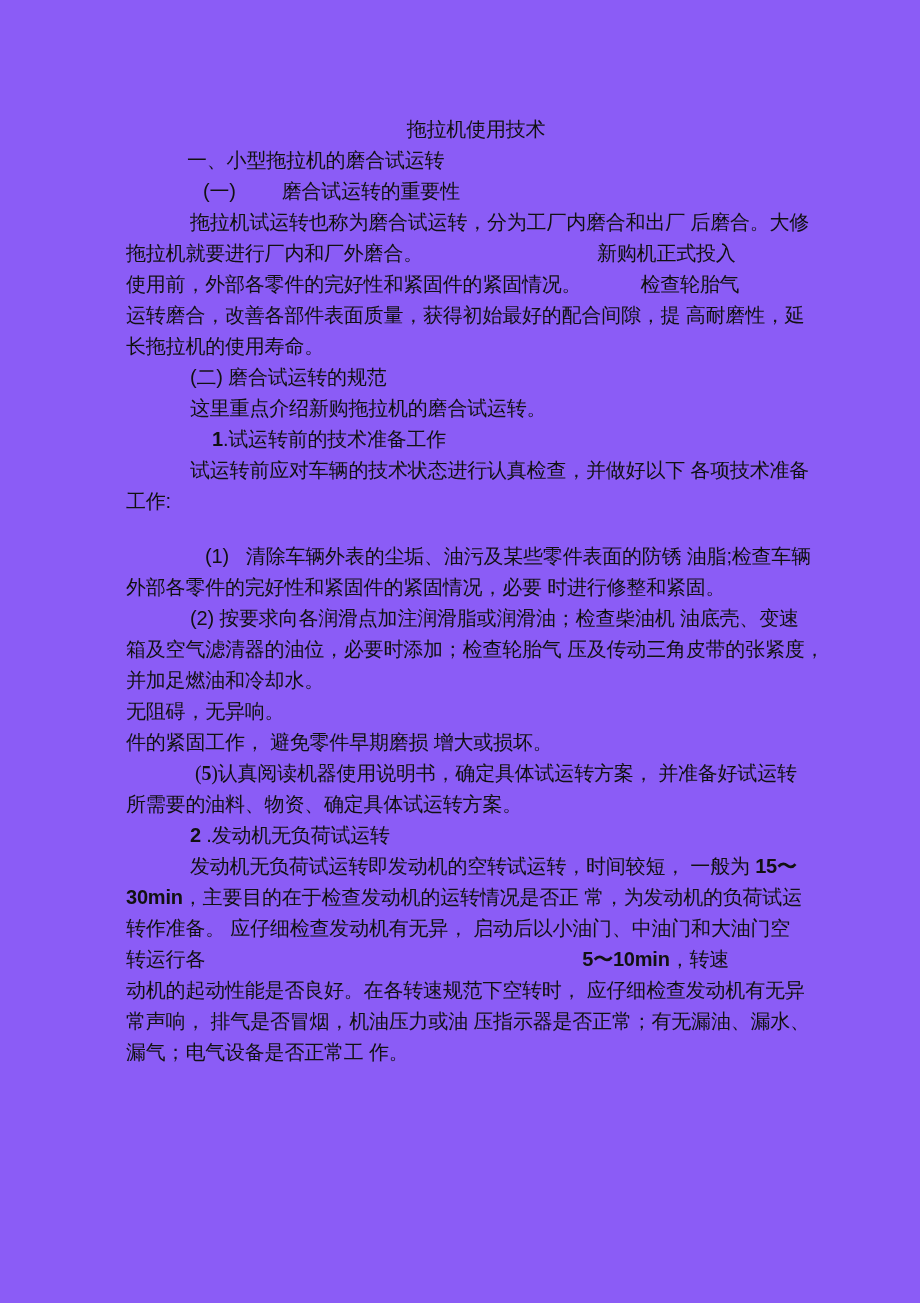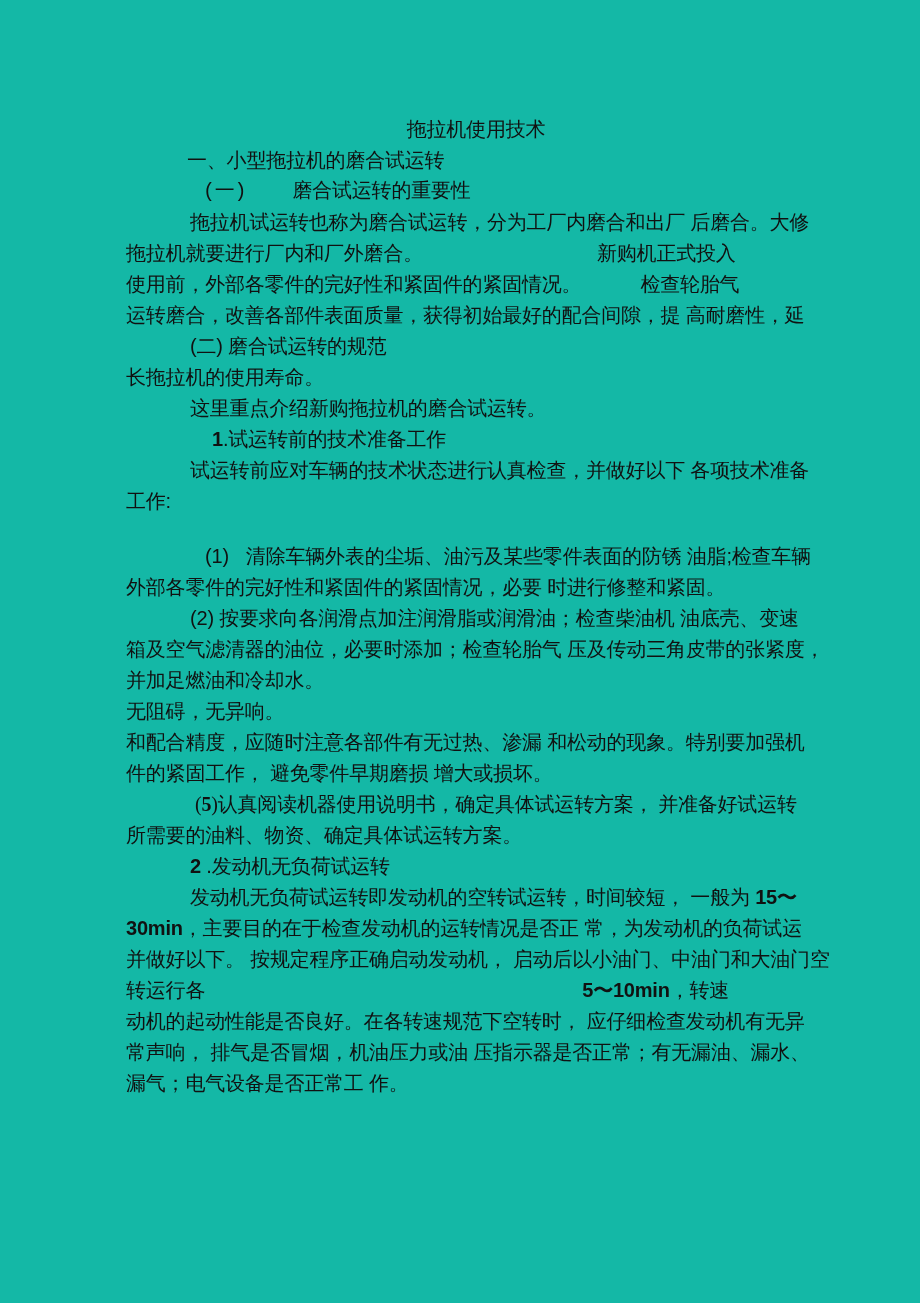--- a/index.html
+++ b/index.html
@@ -4,21 +4,21 @@
 <style>
   html, body {
     margin: 0;
     padding: 0;
     background: #ffffff;
   }
   .page {
     position: relative;
     width: 920px;
     height: 1303px;
-    background: #14b8a6;
+    background: #8b5cf6;
     overflow: hidden;
     font-family: "Liberation Sans", "DejaVu Sans", sans-serif;
     color: #111111;
   }
   .doc {
     position: absolute;
     left: 126px;
     top: 114px;
     width: 700px;
   }
@@ -33,43 +33,42 @@
   .seg.bold { font-weight: bold; }
   .gapseg { display: inline-block; height: 1px; }
 </style>
 </head>
 <body>
 
 <div class="page">
   <div class="doc">
       <div class="line" style="text-align: center;"><span class="seg">拖拉机使用技术</span></div>
       <div class="line" style="padding-left: 61px;"><span class="seg">一、小型拖拉机的磨合试运转</span></div>
-      <div class="line" style="padding-left: 77px; font-family: Liberation Mono, monospace;"><span class="seg">(一)</span><span class="gapseg" style="width: 46px;"></span><span class="seg">磨合试运转的重要性</span></div>
+      <div class="line" style="padding-left: 77px;"><span class="seg">(一)</span><span class="gapseg" style="width: 46px;"></span><span class="seg">磨合试运转的重要性</span></div>
       <div class="line" style="padding-left: 64px;"><span class="seg">拖拉机试运转也称为磨合试运转，分为工厂内磨合和出厂 后磨合。大修</span></div>
       <div class="line"><span class="seg">拖拉机就要进行厂内和厂外磨合。</span><span class="gapseg" style="width: 174px;"></span><span class="seg">新购机正式投入</span></div>
       <div class="line"><span class="seg">使用前，外部各零件的完好性和紧固件的紧固情况。</span><span class="gapseg" style="width: 59px;"></span><span class="seg">检查轮胎气</span></div>
       <div class="line"><span class="seg">运转磨合，改善各部件表面质量，获得初始最好的配合间隙，提 高耐磨性，延</span></div>
+      <div class="line"><span class="seg">长拖拉机的使用寿命。</span></div>
       <div class="line" style="padding-left: 64px;"><span class="seg">(二) 磨合试运转的规范</span></div>
-      <div class="line"><span class="seg">长拖拉机的使用寿命。</span></div>
       <div class="line" style="padding-left: 64px;"><span class="seg">这里重点介绍新购拖拉机的磨合试运转。</span></div>
       <div class="line" style="padding-left: 86px;"><span class="seg bold">1</span><span class="seg">.试运转前的技术准备工作</span></div>
       <div class="line" style="padding-left: 64px;"><span class="seg">试运转前应对车辆的技术状态进行认真检查，并做好以下 各项技术准备</span></div>
       <div class="line"><span class="seg">工作:</span></div>
       <div class="line" style="padding-left: 79px; margin-top: 24px;"><span class="seg">(1)</span><span class="gapseg" style="width: 17px;"></span><span class="seg">清除车辆外表的尘垢、油污及某些零件表面的防锈 油脂;检查车辆</span></div>
       <div class="line"><span class="seg">外部各零件的完好性和紧固件的紧固情况，必要 时进行修整和紧固。</span></div>
       <div class="line" style="padding-left: 64px;"><span class="seg">(2) 按要求向各润滑点加注润滑脂或润滑油；检查柴油机 油底壳、变速</span></div>
       <div class="line"><span class="seg">箱及空气滤清器的油位，必要时添加；检查轮胎气 压及传动三角皮带的张紧度，</span></div>
       <div class="line"><span class="seg">并加足燃油和冷却水。</span></div>
       <div class="line"><span class="seg">无阻碍，无异响。</span></div>
-      <div class="line"><span class="seg">和配合精度，应随时注意各部件有无过热、渗漏 和松动的现象。特别要加强机</span></div>
       <div class="line"><span class="seg">件的紧固工作， 避免零件早期磨损 增大或损坏。</span></div>
       <div class="line" style="padding-left: 69px; font-family: Liberation Serif, serif;"><span class="seg">(</span><span class="seg bold">5</span><span class="seg">)认真阅读机器使用说明书，确定具体试运转方案， 并准备好试运转</span></div>
       <div class="line"><span class="seg">所需要的油料、物资、确定具体试运转方案。</span></div>
       <div class="line" style="padding-left: 64px;"><span class="seg bold">2</span><span class="seg"> .发动机无负荷试运转</span></div>
       <div class="line" style="padding-left: 64px;"><span class="seg">发动机无负荷试运转即发动机的空转试运转，时间较短， 一般为 </span><span class="seg bold">15〜</span></div>
       <div class="line"><span class="seg bold">30min</span><span class="seg">，主要目的在于检查发动机的运转情况是否正 常，为发动机的负荷试运</span></div>
-      <div class="line"><span class="seg">并做好以下。 按规定程序正确启动发动机， 启动后以小油门、中油门和大油门空</span></div>
+      <div class="line"><span class="seg">转作准备。 应仔细检查发动机有无异， 启动后以小油门、中油门和大油门空</span></div>
       <div class="line"><span class="seg">转运行各</span><span class="gapseg" style="width: 377px;"></span><span class="seg bold">5〜10min</span><span class="seg">，转速</span></div>
       <div class="line"><span class="seg">动机的起动性能是否良好。在各转速规范下空转时， 应仔细检查发动机有无异</span></div>
       <div class="line"><span class="seg">常声响， 排气是否冒烟，机油压力或油 压指示器是否正常；有无漏油、漏水、</span></div>
       <div class="line"><span class="seg">漏气；电气设备是否正常工 作。</span></div>
     </div>
 </div>
 
 </body></html>

